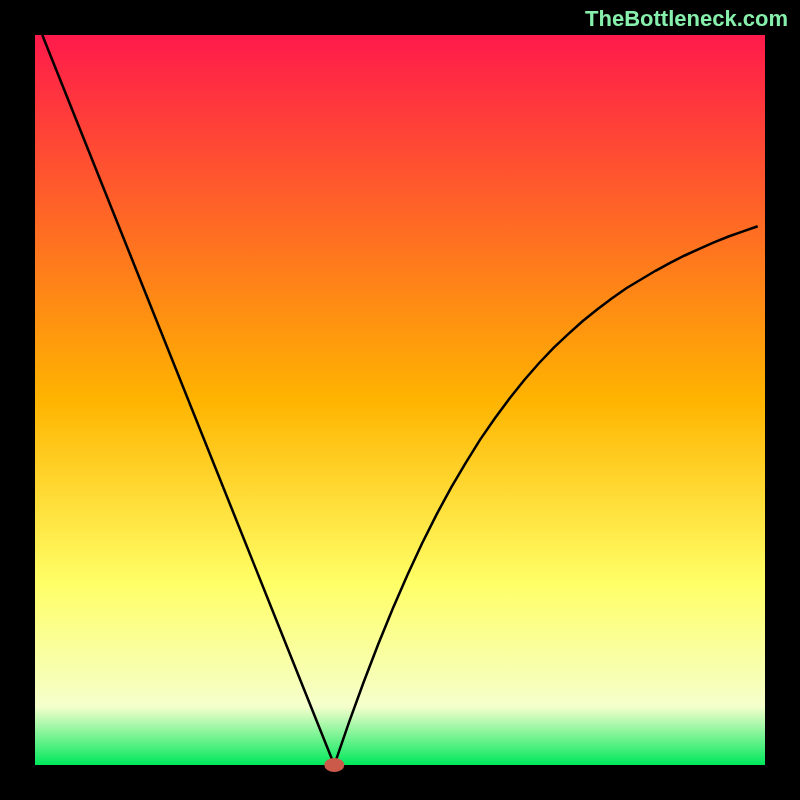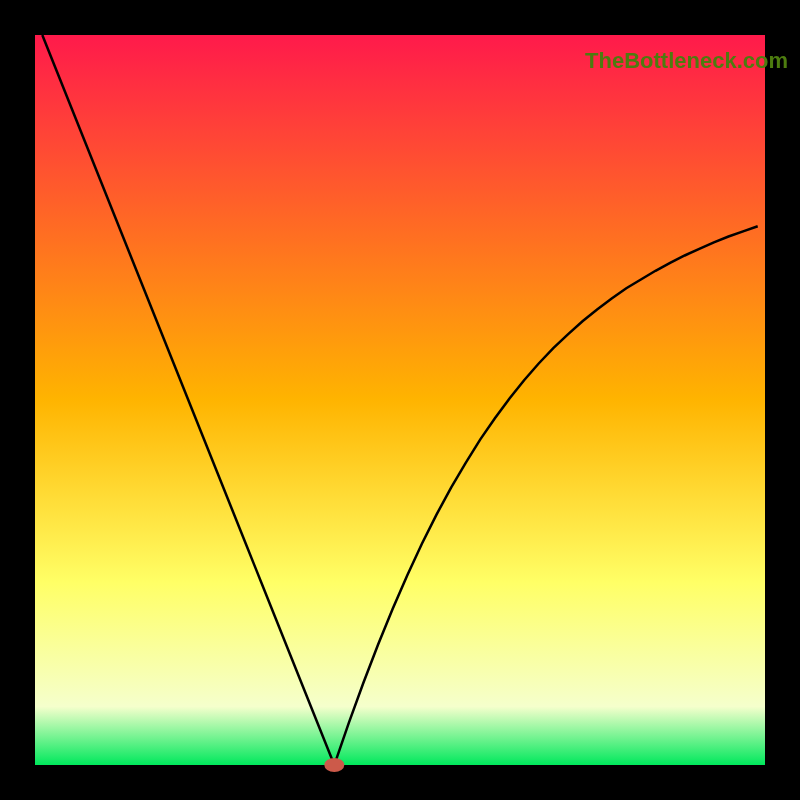--- a/index.html
+++ b/index.html
@@ -1,17 +1,17 @@
 <!DOCTYPE html>
 <html><head>
 <meta charset="utf-8">
 <style>
   body { margin: 0; padding: 0; }
   .container { width: 800px; height: 800px; position: relative; background: #000; }
-  .watermark { position: absolute; top: 6px; right: 12px; color: #4d7c0f; font-family: Arial, sans-serif; font-size: 22px; font-weight: bold; z-index: 10; margin-top: 42px; }
+  .watermark { position: absolute; top: 6px; right: 12px; color: #86efac; font-family: Arial, sans-serif; font-size: 22px; font-weight: bold; z-index: 10; }
   svg { display: block; }
 </style>
 </head>
 <body>
 
 <div class="container">
   <div class="watermark">TheBottleneck.com</div>
   <svg id="chart-svg" width="800" height="800" viewBox="0 0 800 800">
     <defs>
       <linearGradient id="bg-grad" x1="0" y1="0" x2="0" y2="1">

